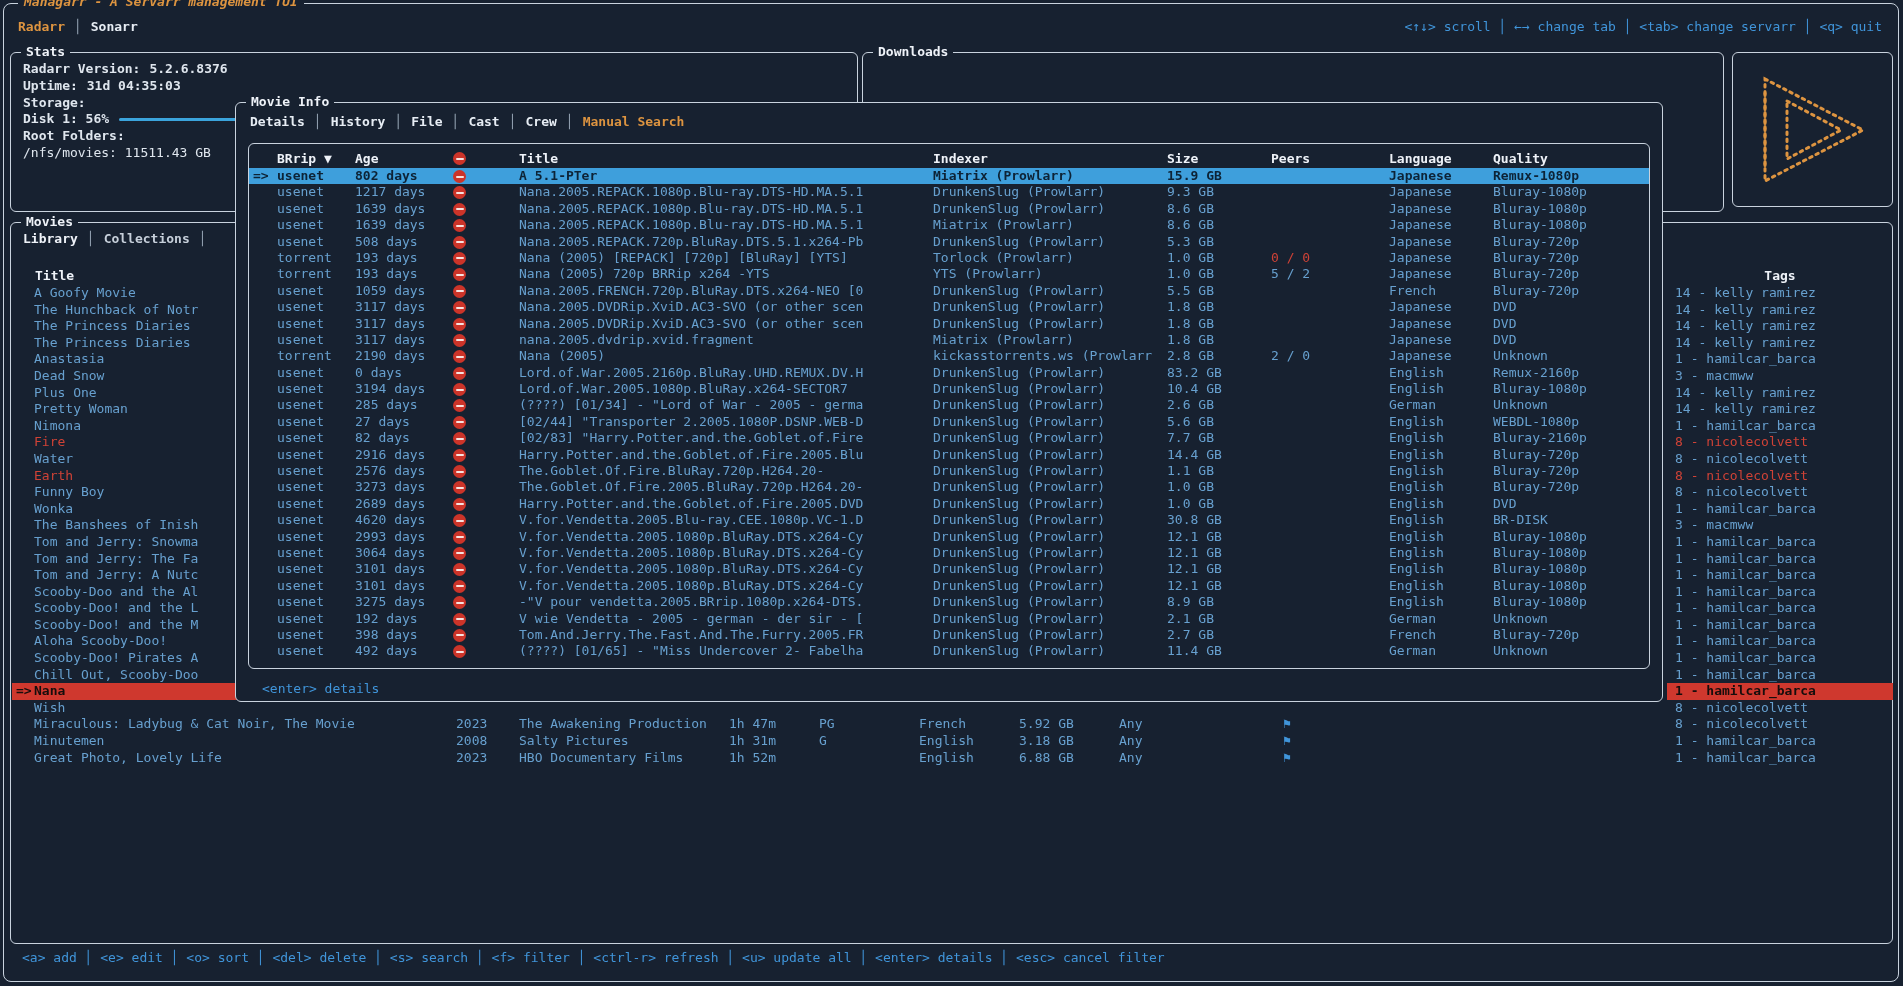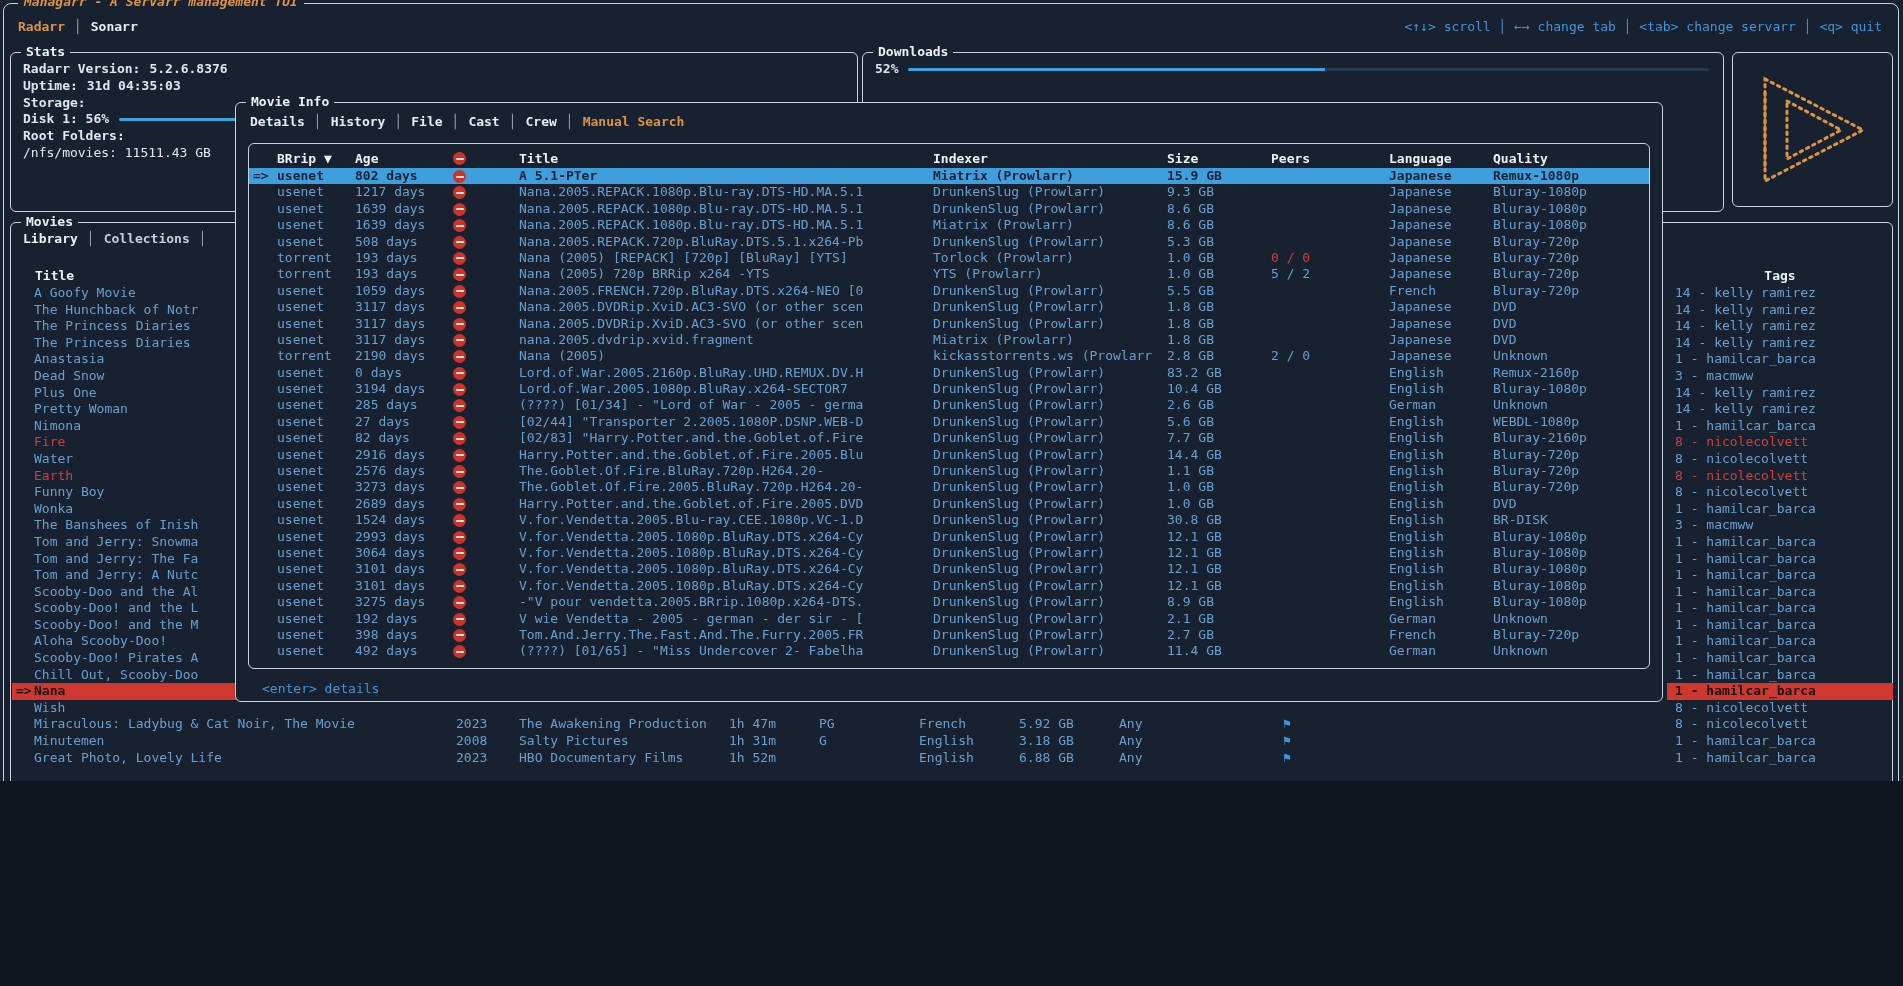--- a/index.html
+++ b/index.html
@@ -3,21 +3,21 @@
 <meta charset="utf-8">
 <style>
   :root{
     --bg:#172130; --border:#c9d3de; --white:#dfe6ee; --bwhite:#eef2f8;
     --datablue:#67a0cf; --keyblue:#4095da; --orange:#dd9440;
     --red:#cf4236; --selblue:#3e9fdc; --selred:#cf382e;
     --dim:#94a3b2; --track:#27394e;
   }
   *{box-sizing:border-box}
   body{margin:0;background:#10161f}
-  .screen{position:relative;width:1903px;height:781px;background:var(--bg);
+  .screen{position:relative;width:1903px;height:986px;background:var(--bg);
     font-family:"DejaVu Sans Mono","DejaVu Sans","Liberation Mono",monospace;
     font-size:13px;color:var(--white);overflow:hidden}
   .b{font-weight:700}
   .blue{color:var(--keyblue)}
   .red{color:var(--red)}
 
   .frame{position:absolute;left:3px;top:3px;width:1896px;height:979px;
     border:1px solid var(--border);border-radius:8px}
   .app-title{position:absolute;top:-10px;left:14px;background:var(--bg);padding:0 6px;
     color:var(--orange);font-style:italic;font-weight:700;white-space:nowrap}
@@ -119,26 +119,20 @@
           </span>
       </div>
       <div class="line b">Root Folders:</div>
       <div class="line">/nfs/movies: 11511.43 GB</div>
     </div>
   </div>
 
   <div class="panel" style="left:862px;top:52px;width:862px;height:160px">
     <span class="ptitle">Downloads</span>
     <div class="pcontent">
-      <div class="line b gaugerow">
-        <span>52%</span>
-        <span class="gauge">
-            <i style="width: 52%;"></i>
-          </span>
-      </div>
     </div>
   </div>
 
   <div class="panel logobox" style="left:1732px;top:52px;width:161px;height:155px">
     <svg width="128" height="118" viewBox="0 0 128 118">
       <g fill="none" stroke="#dd9440" stroke-width="3" stroke-dasharray="2.5 4.5" stroke-linecap="round">
         <path d="M16 8 L114 59 L16 110 Z"></path>
         <path d="M38 30 L92 59 L38 88 Z"></path>
         <path d="M16 22 L16 96"></path>
       </g>
@@ -871,21 +865,21 @@
           <span>Harry.Potter.and.the.Goblet.of.Fire.2005.DVD</span>
           <span>DrunkenSlug (Prowlarr)</span>
           <span>1.0 GB</span>
           <span></span>
           <span>English</span>
           <span>DVD</span>
         </div>
           <div class="sgrid srow">
           <span></span>
           <span>usenet</span>
-          <span>1524 days</span>
+          <span>4620 days</span>
           <span><i class="noentry"></i></span>
           <span>V.for.Vendetta.2005.Blu-ray.CEE.1080p.VC-1.D</span>
           <span>DrunkenSlug (Prowlarr)</span>
           <span>30.8 GB</span>
           <span></span>
           <span>English</span>
           <span>BR-DISK</span>
         </div>
           <div class="sgrid srow">
           <span></span>

